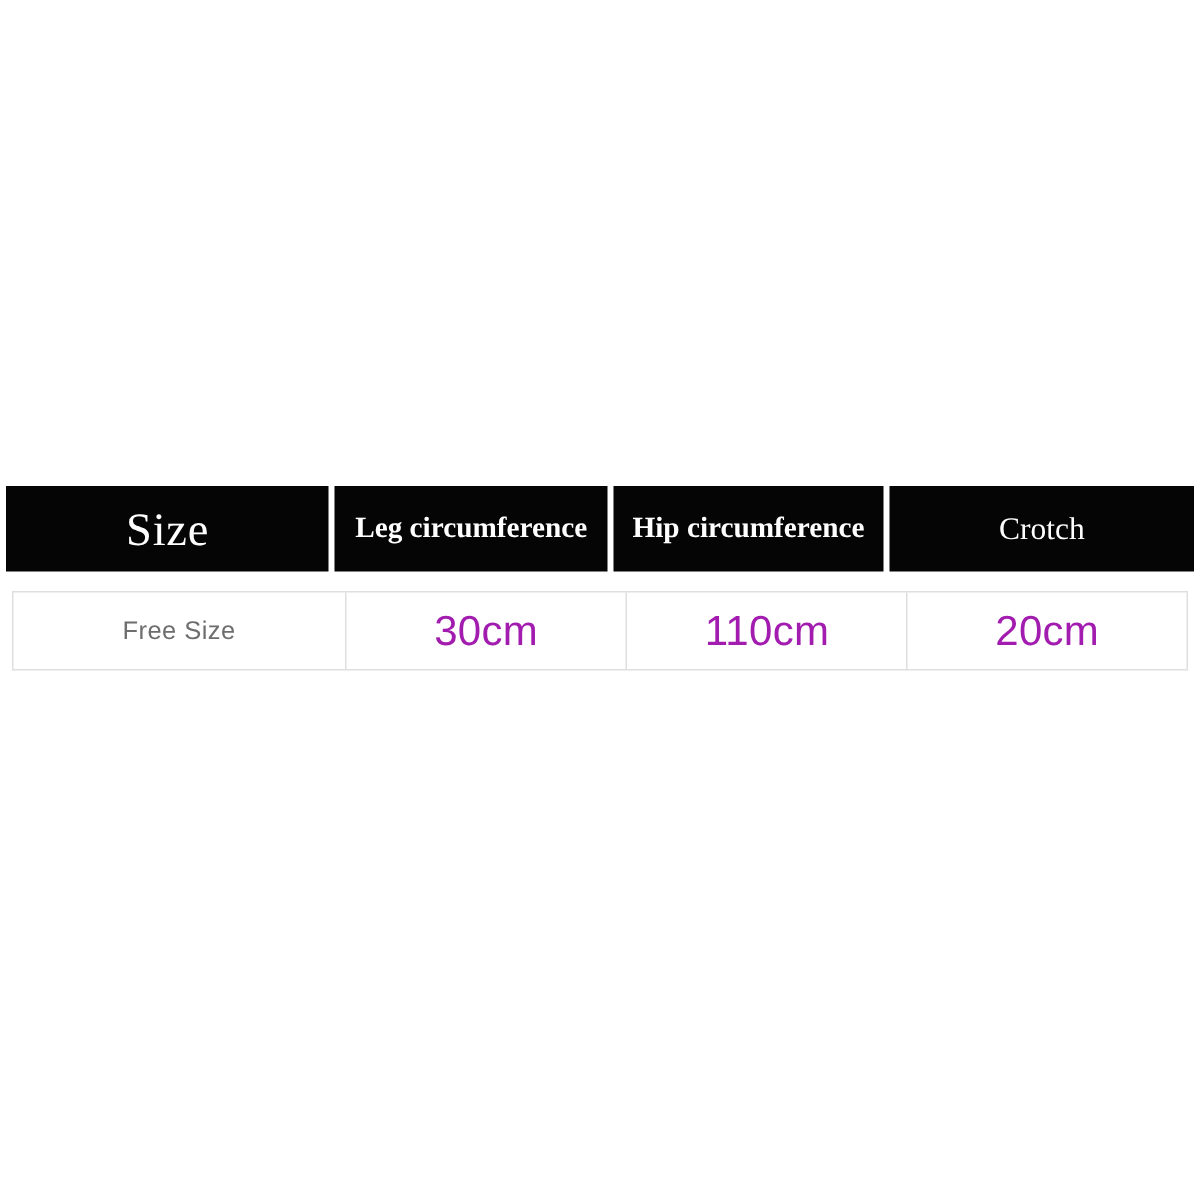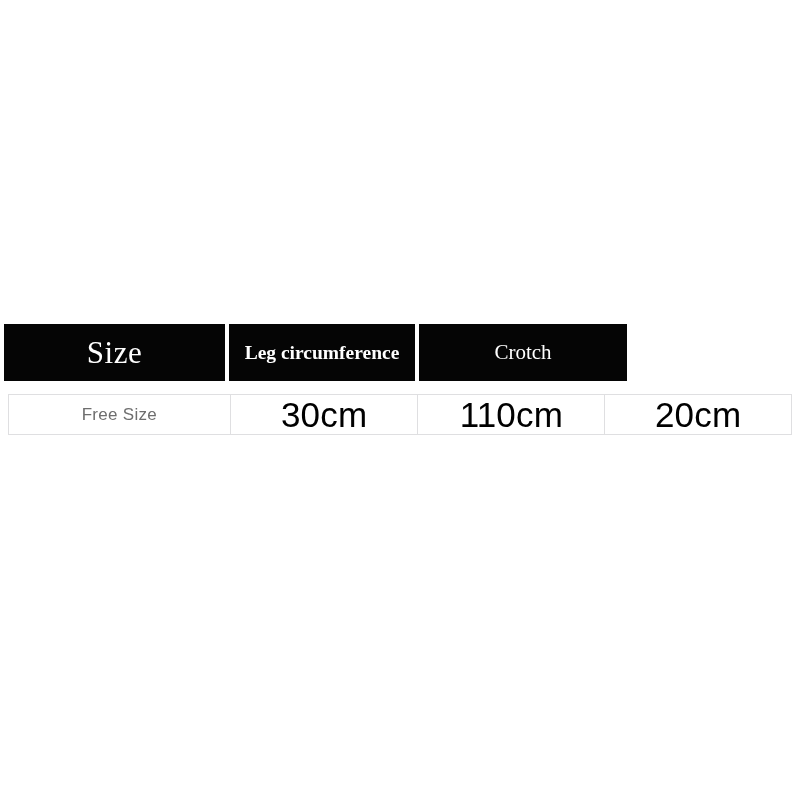--- a/index.html
+++ b/index.html
@@ -69,21 +69,21 @@
   .hcell.c4 .htext {
     font-size: 21px;
     font-weight: 400;
     line-height: 1;
   }
 
   
   .chart-body {
     display: flex;
     margin: 13px 8px 0 8px;
-    height: 41px;
+    height: 53px;
     border: 1px solid #dfdfe1;
     border-right: none;
     box-sizing: border-box;
     background: #ffffff;
   }
   .chart-body .bcell {
     display: flex;
     align-items: center;
     justify-content: center;
     text-align: center;
@@ -101,38 +101,41 @@
   .bcell.c1 .btext {
     font-size: 17px;
     color: #6e6e6e;
     font-family: "Liberation Sans", sans-serif;
     letter-spacing: 0.3px;
     line-height: 1;
   }
   .bcell.c2 .btext,
   .bcell.c3 .btext,
   .bcell.c4 .btext {
-    font-size: 35px;
-    color: #000000;
+    font-size: 28px;
+    color: #a21caf;
     font-family: "Liberation Sans", sans-serif;
     letter-spacing: 0.2px;
     line-height: 1;
   }
 </style>
 </head>
 <body>
 
 <div class="size-chart">
 
   <div class="chart-header">
     <div class="hcell c1">
       <span class="htext">Size</span>
     </div>
     <div class="hcell c2">
       <span class="htext">Leg circumference</span>
+    </div>
+    <div class="hcell c3">
+      <span class="htext">Hip circumference</span>
     </div>
     <div class="hcell c4">
       <span class="htext">Crotch</span>
     </div>
   </div>
 
   <div class="chart-body">
     <div class="bcell c1">
       <span class="btext">Free Size</span>
     </div>

